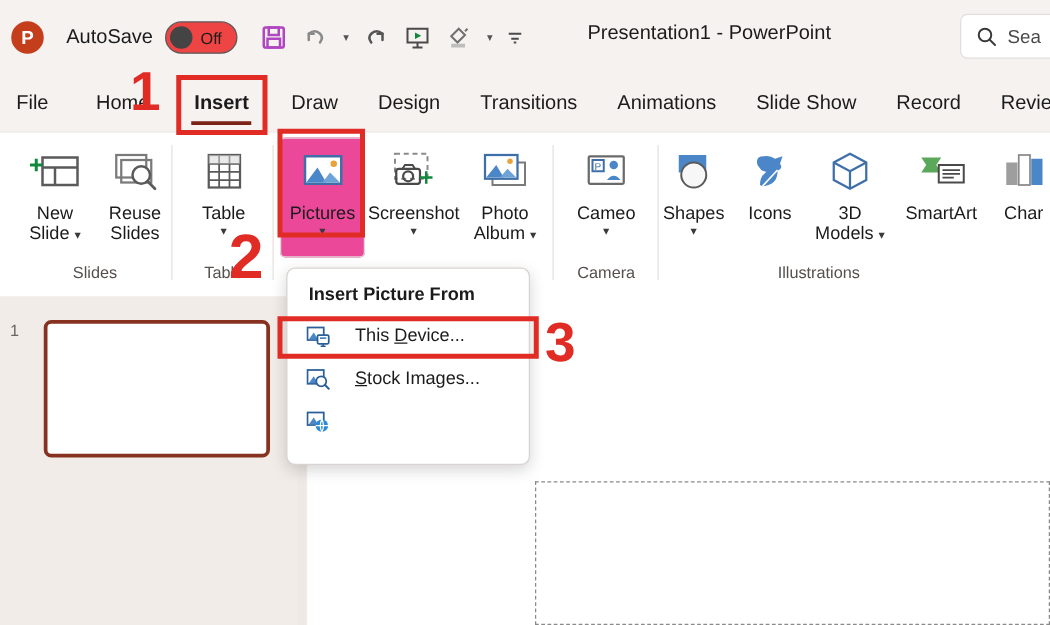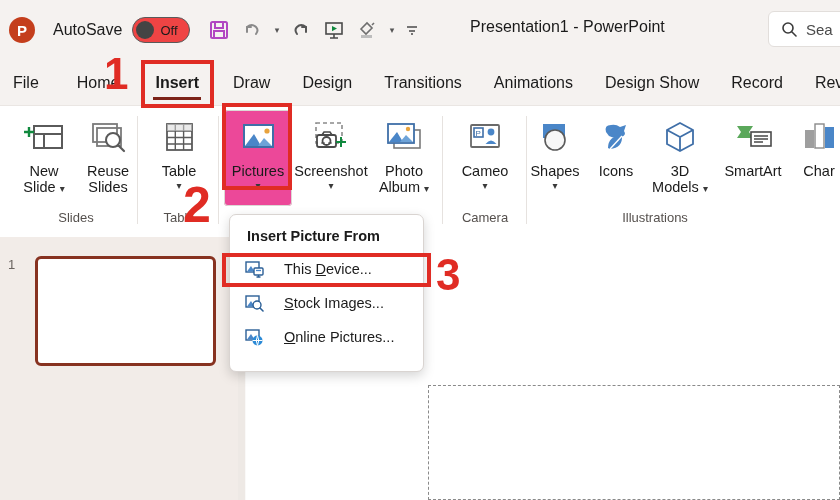--- a/index.html
+++ b/index.html
@@ -252,21 +252,21 @@
   </div>
 
   <div class="tabbar">
     <div class="tab" style="">File</div>
     <div class="tab" style="margin-left:12px">Home</div>
     <div class="tab active" style="margin-left:10px">Insert</div>
     <div class="tab" style="margin-left:8px">Draw</div>
     <div class="tab" style="margin-left:6px">Design</div>
     <div class="tab" style="margin-left:6px">Transitions</div>
     <div class="tab" style="margin-left:6px">Animations</div>
-    <div class="tab" style="margin-left:6px">Design Show</div>
+    <div class="tab" style="margin-left:6px">Slide Show</div>
     <div class="tab" style="margin-left:6px">Record</div>
     <div class="tab" style="margin-left:6px">Review</div>
   </div>
 
   <div class="ribbon">
 
     <div class="rgroup" style="left:2px; width:148px">
       <div class="items">
         <div class="rbtn">
           <div class="ico">
@@ -489,23 +489,20 @@
 
     <div class="menu-item">
       <span class="mico">
         <svg width="19" height="19" viewBox="0 0 19 19">
           <rect x="1" y="2" width="13" height="10" fill="#fff" stroke="#2b5f96" stroke-width="1.4"></rect>
           <path d="M2 11.5 L6 6 L9.5 11.5 Z" fill="#4a86c8"></path>
           <circle cx="12.5" cy="12.5" r="5" fill="#2b8ad6"></circle>
           <path d="M7.5 12.5 L17.5 12.5 M12.5 7.5 Q15 12.5 12.5 17.5 Q10 12.5 12.5 7.5" fill="none" stroke="#fff" stroke-width="1"></path>
         </svg>
       </span>
-      <span>
-        <span></span><span class="udl">O</span><span>nline Pictures...</span>
-      </span>
     </div>
   </div>
 
   <div class="anno-rect" id="rect-insert"></div>
   <div class="anno-rect" id="rect-pictures"></div>
   <div class="anno-rect" id="rect-device"></div>
 
   <div class="anno-num" id="anno1">1</div>
   <div class="anno-num" id="anno2">2</div>
   <div class="anno-num" id="anno3">3</div>

